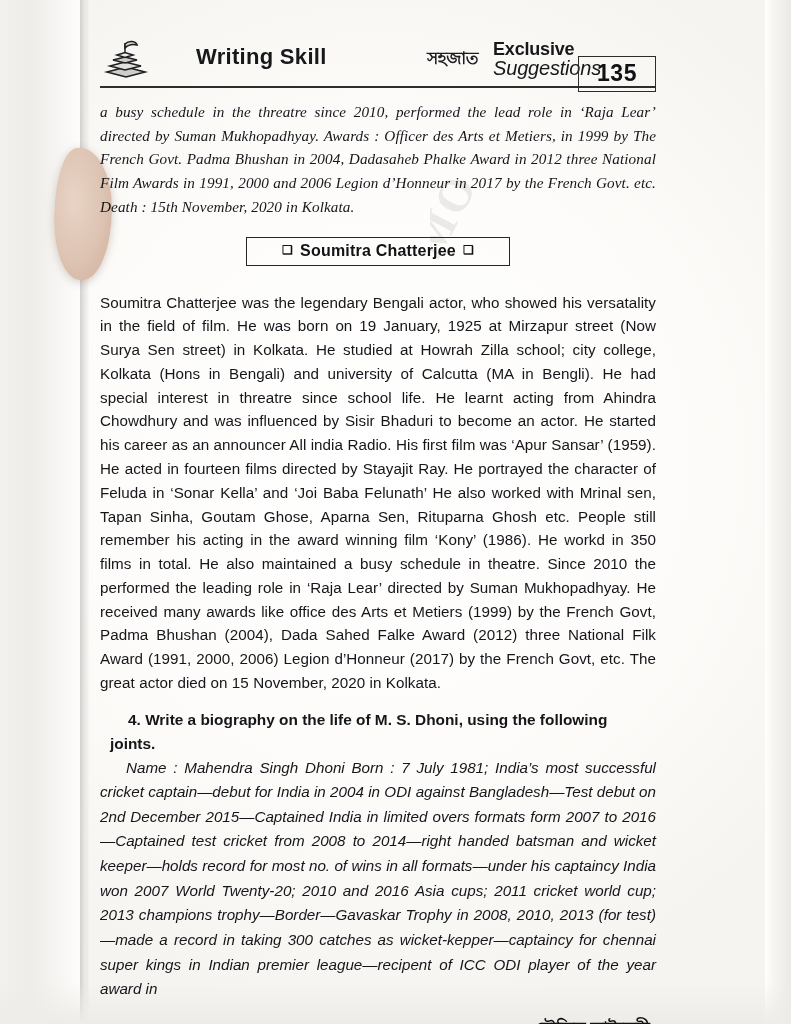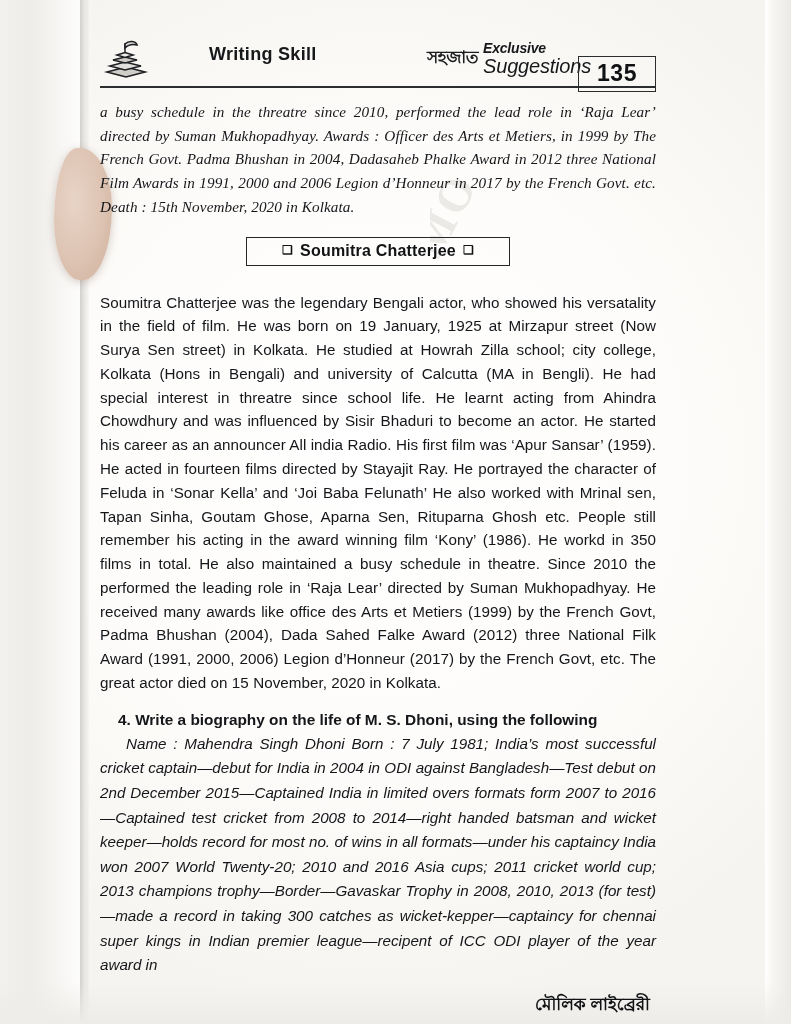--- a/index.html
+++ b/index.html
@@ -96,50 +96,49 @@
   }
   .logo {
     position: absolute;
     left: 3px;
     top: 16px;
     width: 46px;
     height: 44px;
   }
   .head-title {
     position: absolute;
-    left: 109px;
+    left: 96px;
     top: 22px;
     font-family: "Liberation Sans", sans-serif;
-    font-size: 18px;
+    font-size: 22px;
     font-weight: 600;
     color: #16181a;
     letter-spacing: 0.3px;
   }
   .brand {
     position: absolute;
     left: 327px;
     top: 18px;
     display: flex;
     align-items: center;
-    gap: 5px;
+    gap: 15px;
   }
   .brand-bn {
     font-family: "Liberation Sans", sans-serif;
     font-size: 17px;
     font-weight: 700;
     color: #1c1d1f;
     letter-spacing: -0.5px;
   }
   .brand-en {
     line-height: 1.0;
   }
   .brand-en .l1 {
-    font-size: 14px;
-    font-weight: 700;
-    font-style: italic;
+    font-size: 18px;
+    font-weight: 700;
     color: #16181a;
     letter-spacing: -0.2px;
   }
   .brand-en .l2 {
     font-size: 20px;
     font-weight: 400;
     font-style: italic;
     color: #16181a;
     letter-spacing: -0.2px;
   }
@@ -207,20 +206,21 @@
     padding: 0 7px;
   }
 
   .q-para {
     margin-top: 13px;
     font-size: 15.4px;
     font-weight: 700;
     line-height: 1.55;
     text-align: justify;
     text-indent: 18px;
+    margin-left: 10px;
   }
   .joints {
     display: block;
     text-indent: 0;
   }
 
   .hint-block {
     font-style: italic;
     font-size: 15.2px;
     line-height: 1.62;
@@ -286,20 +286,21 @@
 
     <div class="section-heading">
       <span class="mk">❑</span><span>Soumitra Chatterjee</span><span class="mk">❑</span>
     </div>
 
     <p class="plain-block">Soumitra Chatterjee was the legendary Bengali actor, who showed his versatality in the field of film. He was born on 19 January, 1925 at Mirzapur street (Now Surya Sen street) in Kolkata. He studied at Howrah Zilla school; city college, Kolkata (Hons in Bengali) and university of Calcutta (MA in Bengli). He had special interest in threatre since school life. He learnt acting from Ahindra Chowdhury and was influenced by Sisir Bhaduri to become an actor. He started his career as an announcer All india Radio. His first film was ‘Apur Sansar’ (1959). He acted in fourteen films directed by Stayajit Ray. He portrayed the character of Feluda in ‘Sonar Kella’ and ‘Joi Baba Felunath’ He also worked with Mrinal sen, Tapan Sinha, Goutam Ghose, Aparna Sen, Rituparna Ghosh etc. People still remember his acting in the award winning film ‘Kony’ (1986). He workd in 350 films in total. He also maintained a busy schedule in theatre. Since 2010 the performed the leading role in ‘Raja Lear’ directed by Suman Mukhopadhyay. He received many awards like office des Arts et Metiers (1999) by the French Govt, Padma Bhushan (2004), Dada Sahed Falke Award (2012) three National Filk Award (1991, 2000, 2006) Legion d’Honneur (2017) by the French Govt, etc. The great actor died on 15 November, 2020 in Kolkata.</p>
 
     <p class="q-para">
       <span>4.</span>
       <span>Write a biography on the life of M. S. Dhoni, using the following</span>
+      <span class="joints">joints.</span>
     </p>
 
     <p class="hint-block">Name : Mahendra Singh Dhoni Born : 7 July 1981; India’s most successful cricket captain—debut for India in 2004 in ODI against Bangladesh—Test debut on 2nd December 2015—Captained India in limited overs formats form 2007 to 2016—Captained test cricket from 2008 to 2014—right handed batsman and wicket keeper—holds record for most no. of wins in all formats—under his captaincy India won 2007 World Twenty-20; 2010 and 2016 Asia cups; 2011 cricket world cup; 2013 champions trophy—Border—Gavaskar Trophy in 2008, 2010, 2013 (for test)—made a record in taking 300 catches as wicket-kepper—captaincy for chennai super kings in Indian premier league—recipent of ICC ODI player of the year award in</p>
 
     <div class="footer-stamp">
       <span>মৌলিক লাইব্রেরী</span>
     </div>
 
   </div>
 </div>

